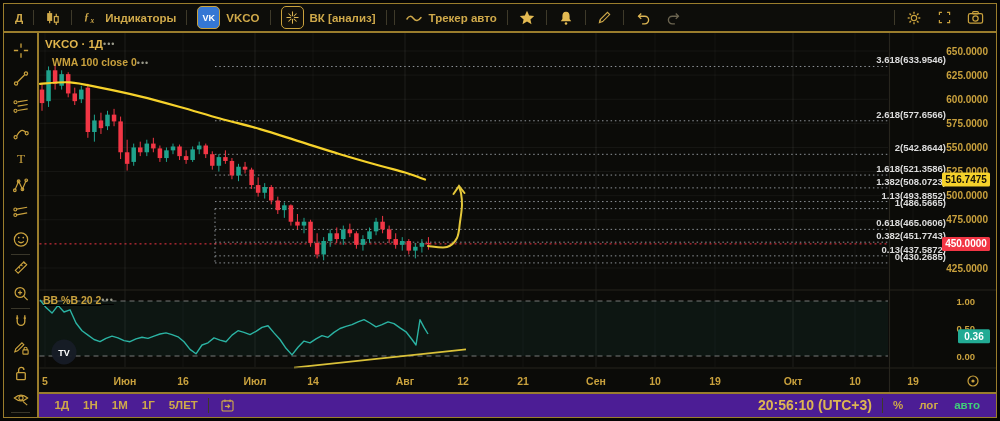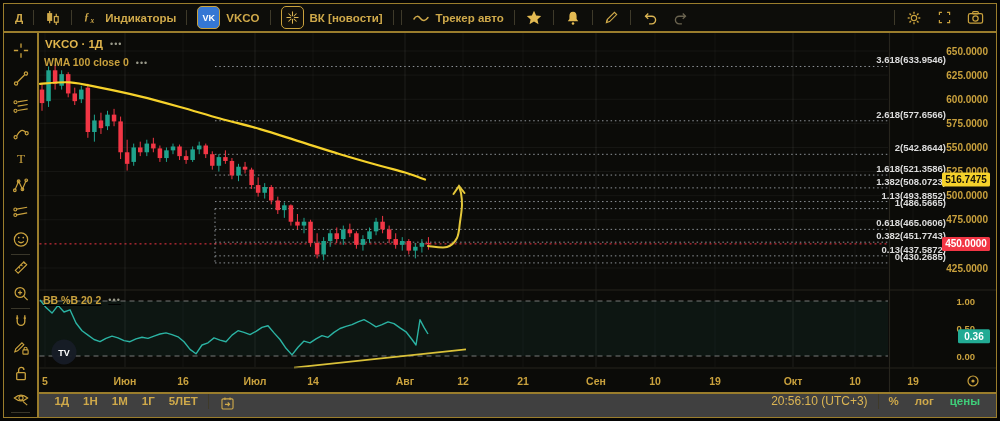--- a/index.html
+++ b/index.html
@@ -21,30 +21,30 @@
   .vkbtn{width:21px;height:21px;border-radius:5px;background:#3577d4;border:1.2px solid #c9a13d;
          color:#fff;font-weight:bold;font-size:9px;display:flex;align-items:center;justify-content:center;}
   svg.ic{display:block;}
 
   
   .sidebar{position:absolute;left:4px;top:32.5px;width:33px;bottom:4px;background:#0b0b08;z-index:30;overflow:hidden;}
   .sicon{position:absolute;left:50%;transform:translateX(-50%);cursor:pointer;}
   .ssep{position:absolute;left:7px;width:19px;height:1px;background:#3a372a;}
 
   
-  .legend{position:absolute;z-index:20;display:flex;align-items:center;gap:7px;cursor:pointer;}
+  .legend{position:absolute;z-index:20;display:flex;align-items:center;cursor:pointer;}
   .legend .t1{color:#e0b54d;font-size:11.5px;font-weight:bold;}
   .legend .t2{color:#c9a13d;font-size:10.5px;font-weight:bold;}
   .legend .dots{color:#9a9a8a;font-size:9px;letter-spacing:1px;}
 
   
-  .bottombar{position:absolute;left:38.5px;right:4px;top:393.5px;height:23px;background:#404040;
-             display:flex;padding:0 10px;gap:4px;z-index:40;}
+  .bottombar{position:absolute;left:38.5px;right:4px;top:393.5px;height:23px;background:#4c1d95;
+             display:flex;align-items:center;padding:0 10px;gap:4px;z-index:40;}
   .bbtn{color:#cfa94a;font-size:11.5px;font-weight:bold;padding:1px 6px;cursor:pointer;}
-  .clock{color:#dcb553;font-size:12px;font-weight:normal;padding-right:6px;}
+  .clock{color:#dcb553;font-size:14px;font-weight:bold;padding-right:6px;}
   .auto{color:#3fce7a;}
 </style>
 </head>
 <body>
 
 <div class="stage">
 
   <div class="topbar">
     <div class="tbtn">
         <span>Д</span>
@@ -84,21 +84,21 @@
               <line x1="8" y1="10" x2="8" y2="14"></line>
             <line x1="2" y1="8" x2="6" y2="8"></line>
               <line x1="10" y1="8" x2="14" y2="8"></line>
             <line x1="4" y1="4" x2="6.4" y2="6.4"></line>
               <line x1="9.6" y1="9.6" x2="12" y2="12"></line>
             <line x1="12" y1="4" x2="9.6" y2="6.4"></line>
               <line x1="6.4" y1="9.6" x2="4" y2="12"></line>
           </g>
         </svg>
       </span>
-      <span>ВК [новости]</span>
+      <span>ВК [анализ]</span>
     </div>
     <div class="sep"></div>
     <div class="sep"></div>
     <div class="tbtn">
       <svg class="ic" width="18" height="12" viewBox="0 0 18 12">
         <path d="M2 7 Q5 2 8.5 6.5 T16 5.5" stroke="#cfa94a" stroke-width="1.5" fill="none" stroke-linecap="round"></path>
       </svg>
       <span>Трекер авто</span>
     </div>
     <div class="sep"></div>
@@ -560,21 +560,21 @@
       <g>
         <circle cx="973" cy="381" r="5" fill="none" stroke="#c9a13d" stroke-width="1.2"></circle>
         <circle cx="973" cy="381" r="1.6" fill="#c9a13d"></circle>
       </g>
     </svg>
 
   <div class="legend" style="left:45px;top:38px;">
     <span class="t1">VKCO · 1Д</span>
     <span class="dots">•••</span>
   </div>
-  <div class="legend" style="left:44px;top:56px;align-items:flex-end;">
+  <div class="legend" style="left:52px;top:56px;align-items:flex-end;">
     <span class="t2">WMA 100 close 0</span>
     <span class="dots">•••</span>
   </div>
   <div class="legend" style="left:43px;top:294px;text-decoration:underline;">
     <span class="t2">BB %B 20 2</span>
     <span class="dots">•••</span>
   </div>
 
   <div class="goldline" style="top:392px;left:38.5px;right:4px;"></div>
   <div class="bottombar">
@@ -594,17 +594,17 @@
             <line x1="13" y1="2.8" x2="13" y2="6"></line>
           <path d="M7 11 h5.5 m-2.2 -2.2 l2.2 2.2 -2.2 2.2"></path>
         </g>
       </svg>
     </div>
     <div class="spacer"></div>
     <div class="clock">20:56:10 (UTC+3)</div>
     <div class="sep"></div>
     <div class="bbtn">%</div>
     <div class="bbtn">лог</div>
-    <div class="bbtn auto">цены</div>
+    <div class="bbtn auto">авто</div>
   </div>
 
   <div class="frame"></div>
 </div>
 
 </body></html>

